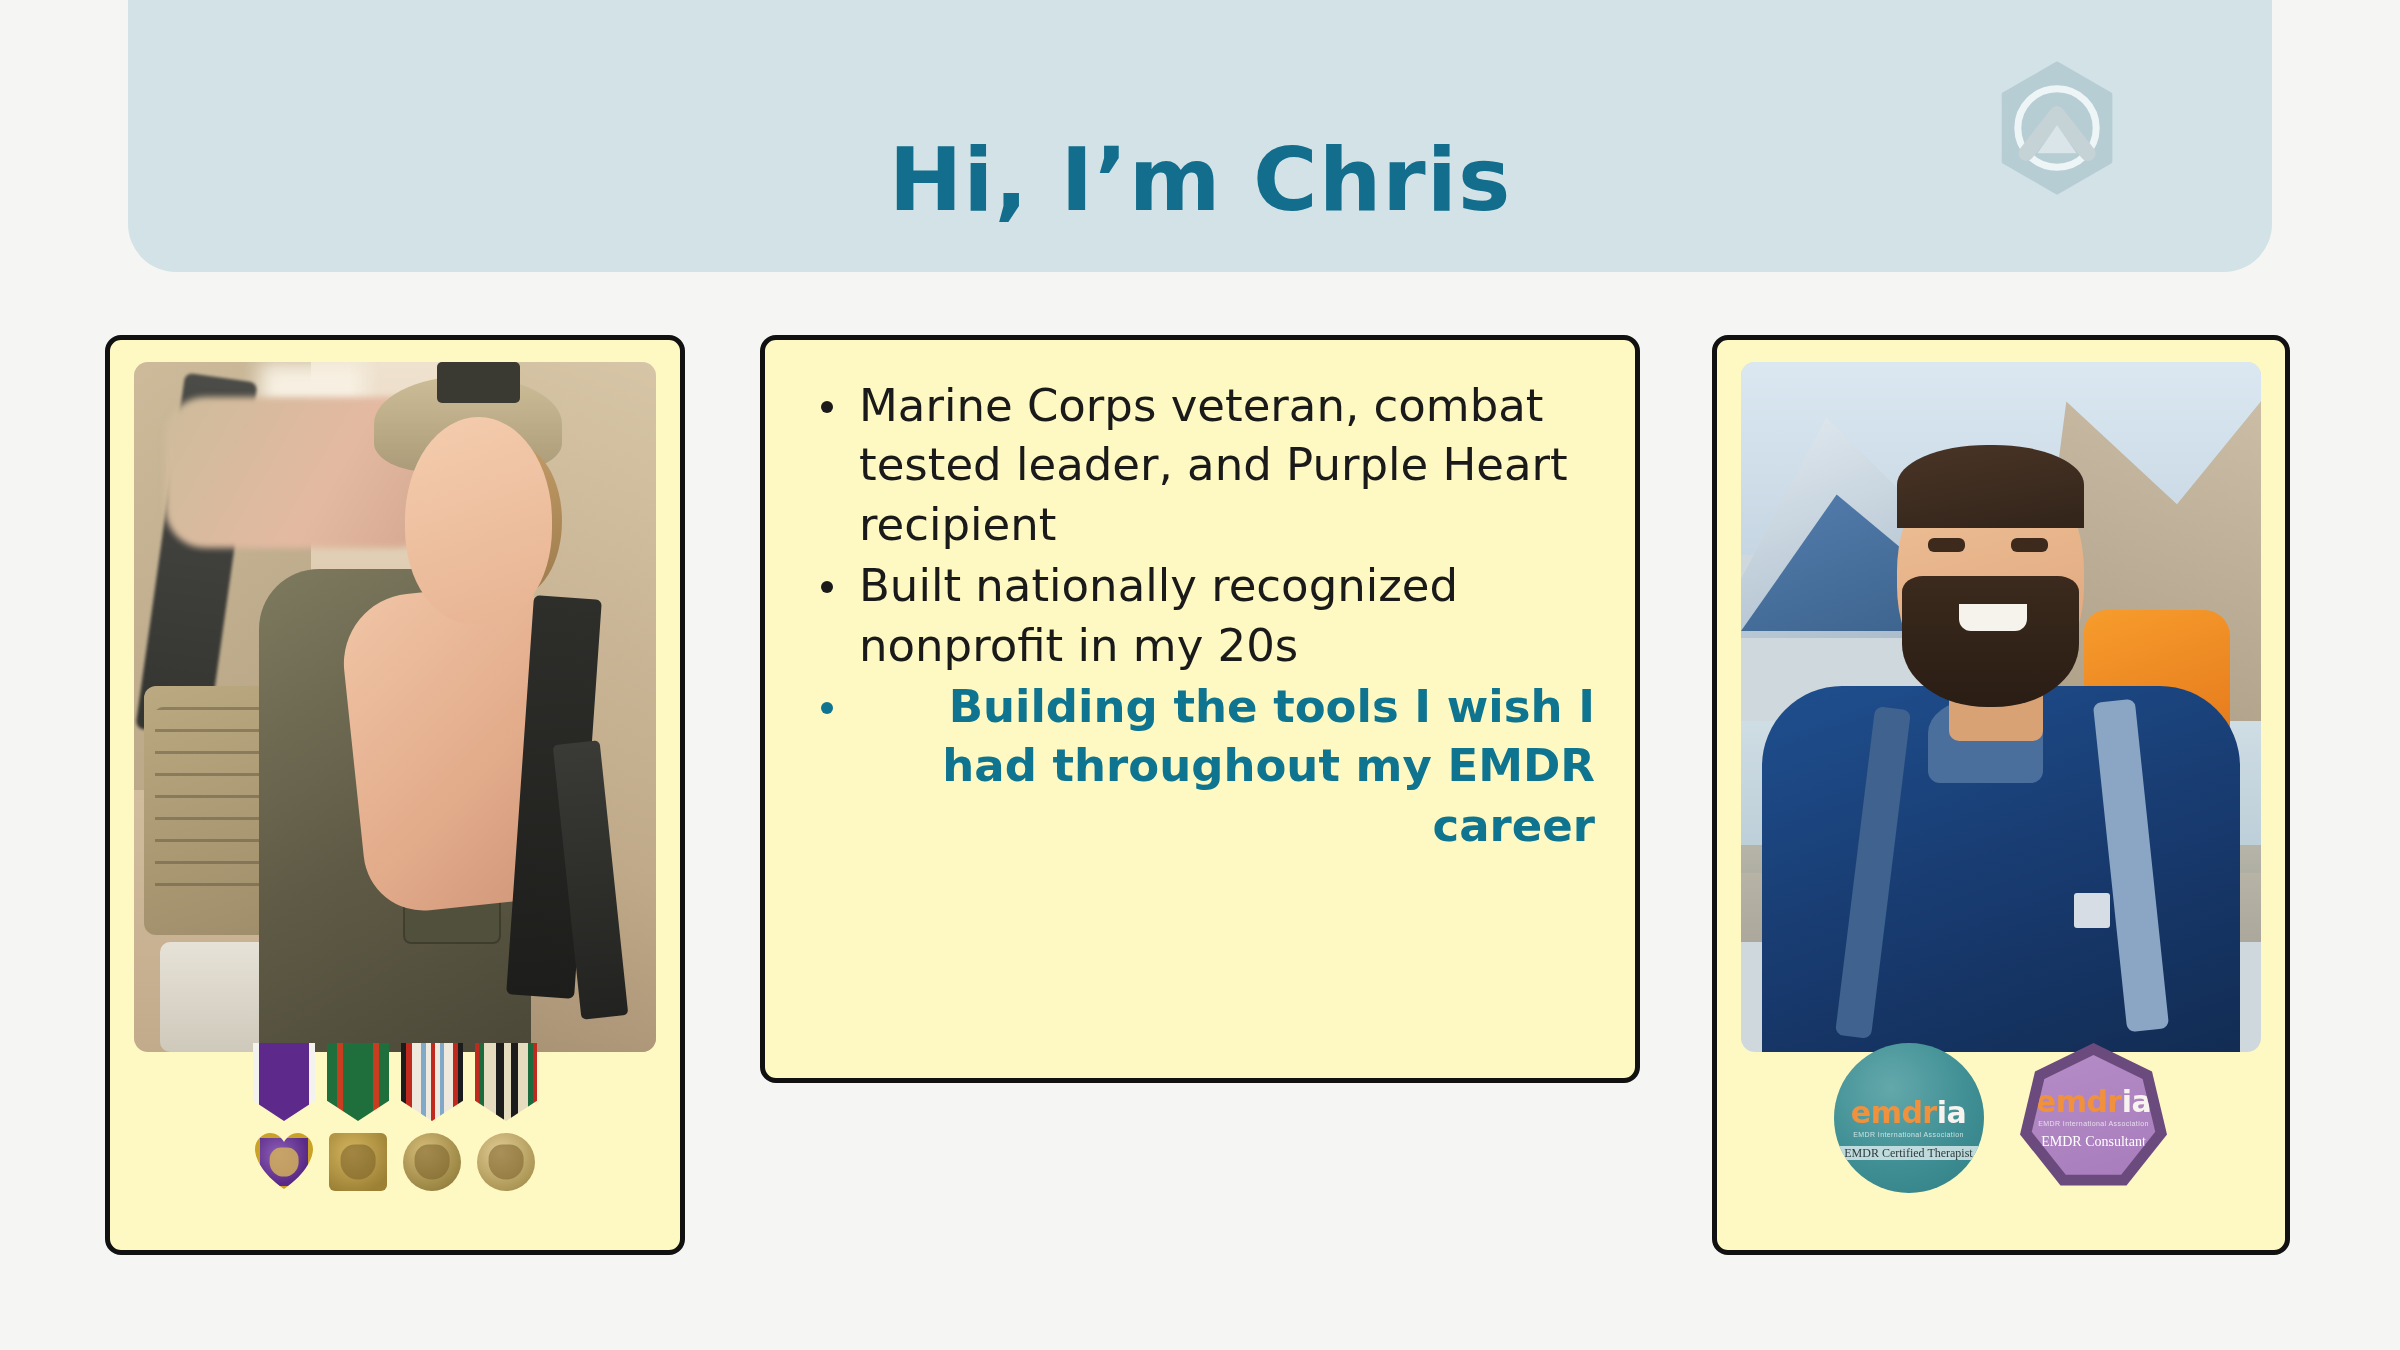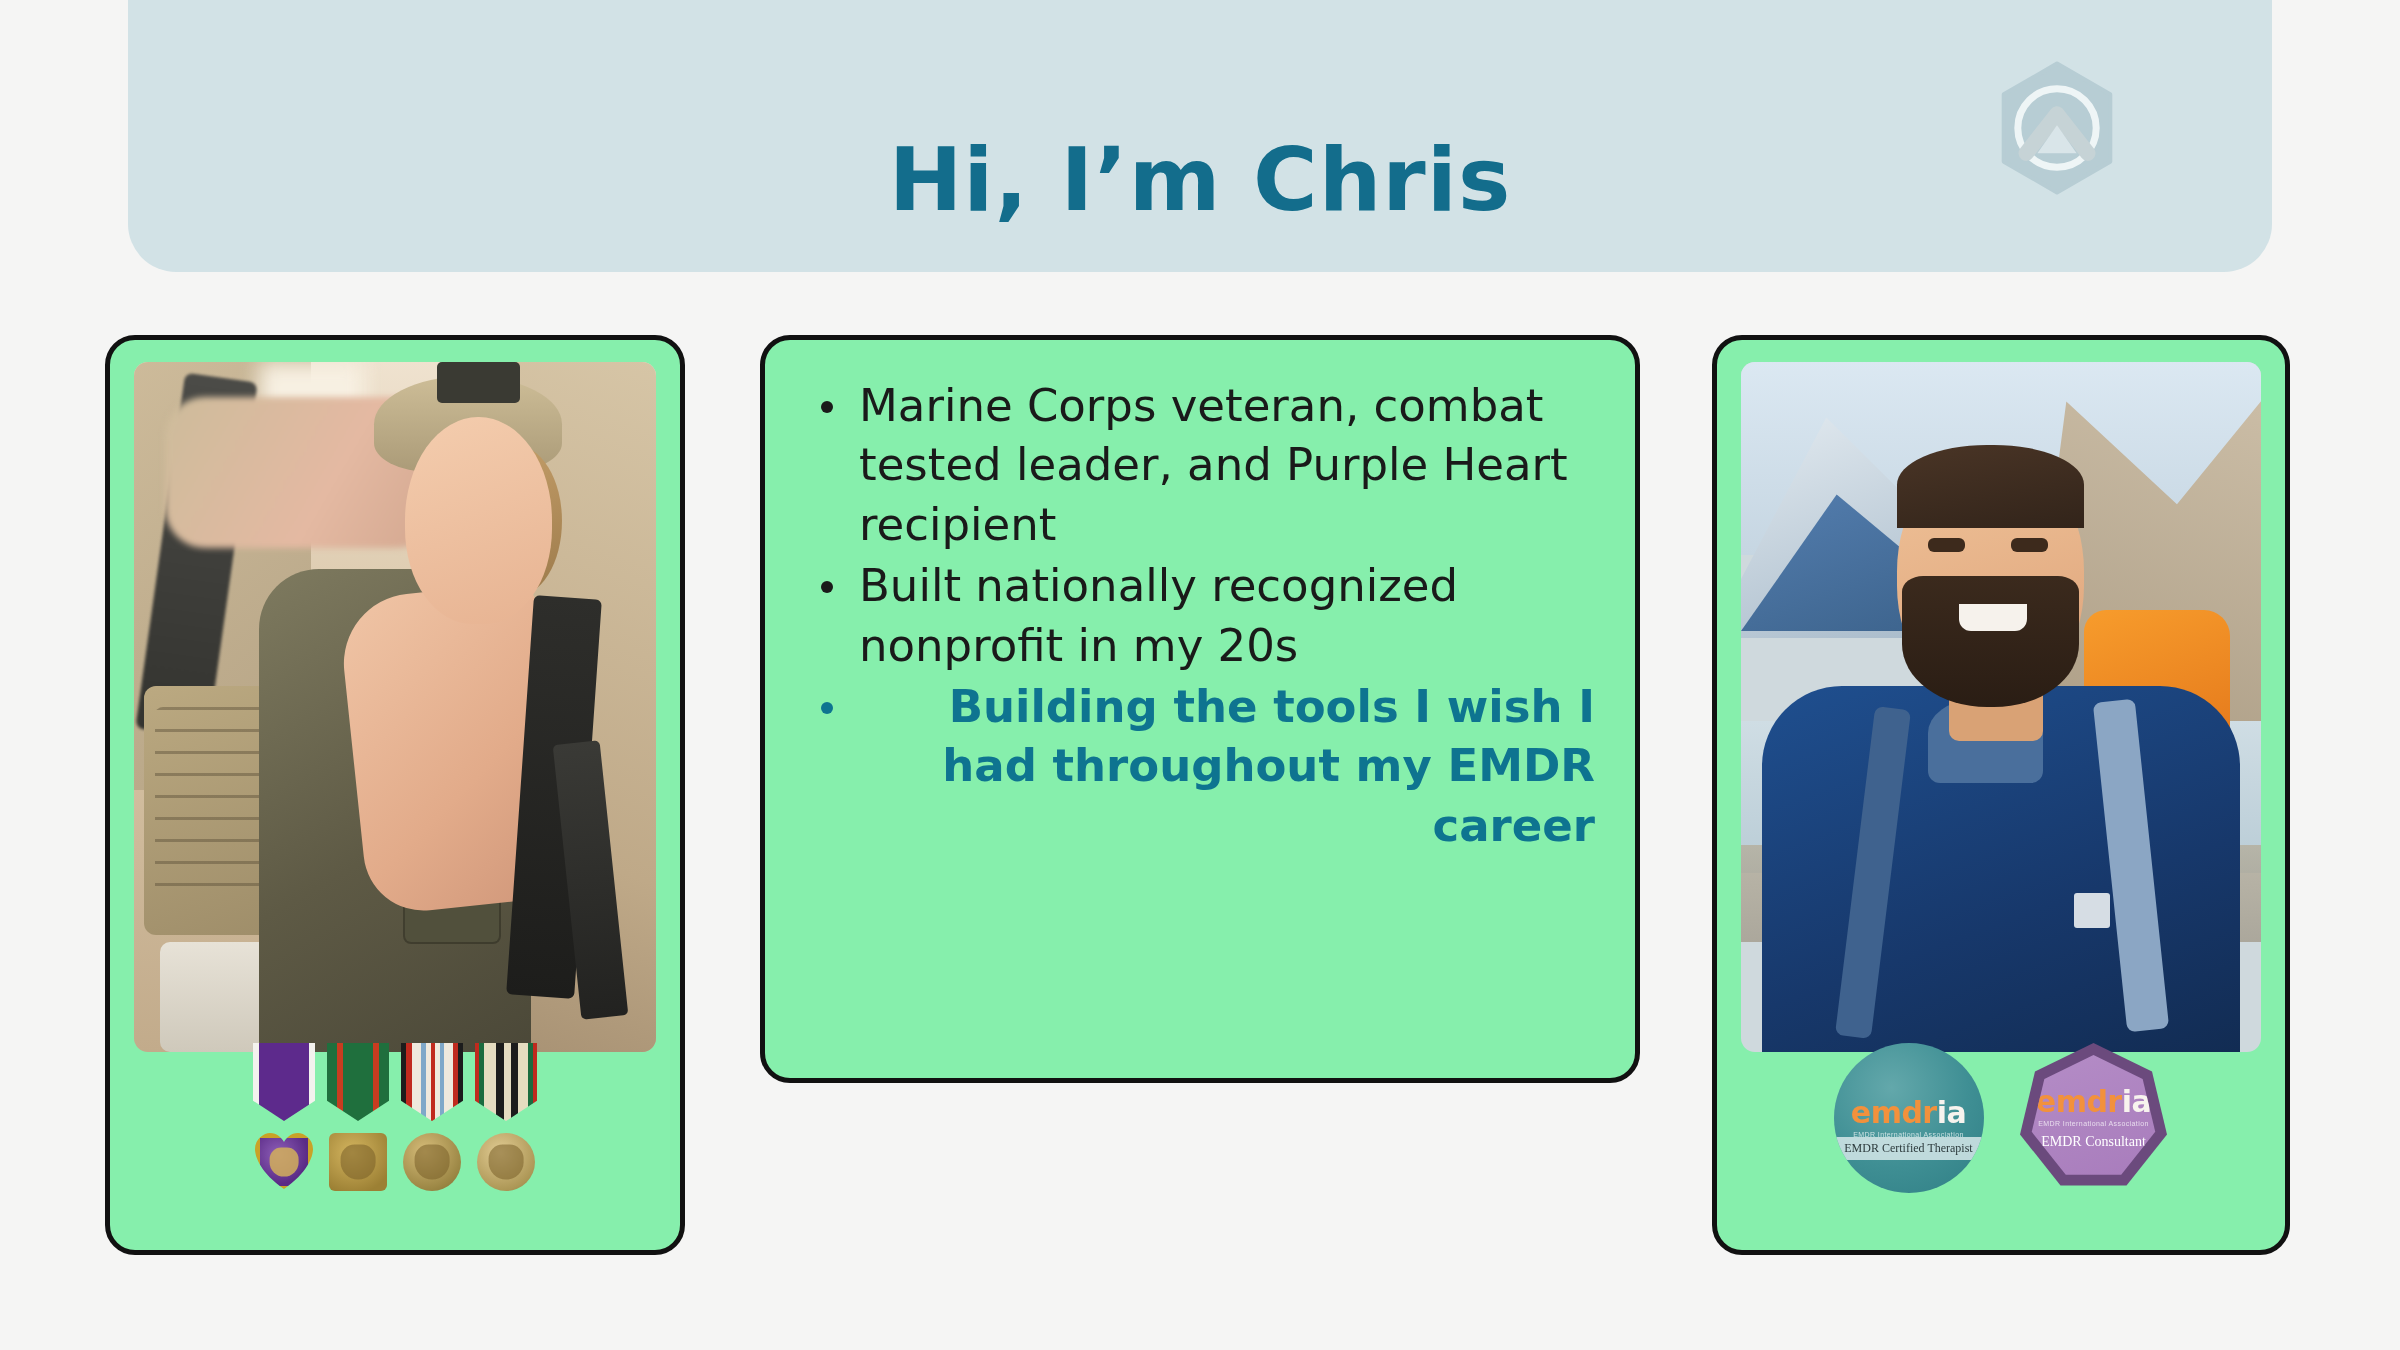--- a/index.html
+++ b/index.html
@@ -49,23 +49,23 @@
   
   .cards {
     position: absolute;
     left: 0;
     top: 335px;
     width: 2400px;
     height: 925px;
   }
   .card {
     position: absolute;
-    background: #86efac;
+    background: #fef9c3;
     border: 5px solid #111111;
-    border-radius: 30px;
+    border-radius: 16px;
     box-sizing: border-box;
   }
   .card-left  { left: 105px;  top: 0px; width: 580px; height: 920px; }
   .card-mid   { left: 760px;  top: 0px; width: 880px; height: 748px; }
   .card-right { left: 1712px; top: 0px; width: 578px; height: 920px; }
 
   .card-inner {
     position: absolute;
     left: 24px;
     right: 24px;
@@ -369,21 +369,21 @@
   .emdria-word .lt { color: #f7f3ee; }
   .emdria-sub {
     font-size: 7px;
     color: rgba(255,255,255,.72);
     letter-spacing: .4px;
     margin-top: 3px;
     white-space: nowrap;
   }
   .emdria-band {
     position: absolute; left: 0; right: 0; bottom: 22%;
-    height: 23px;
+    height: 14px;
     background: rgba(214,232,233,.85);
     display: flex; align-items: center; justify-content: center;
   }
   .emdria-band-label {
     font-family: "Liberation Serif", serif;
     font-size: 12px;
     color: #2c3a3c;
     white-space: nowrap;
   }
   .emdria-hept-label {

